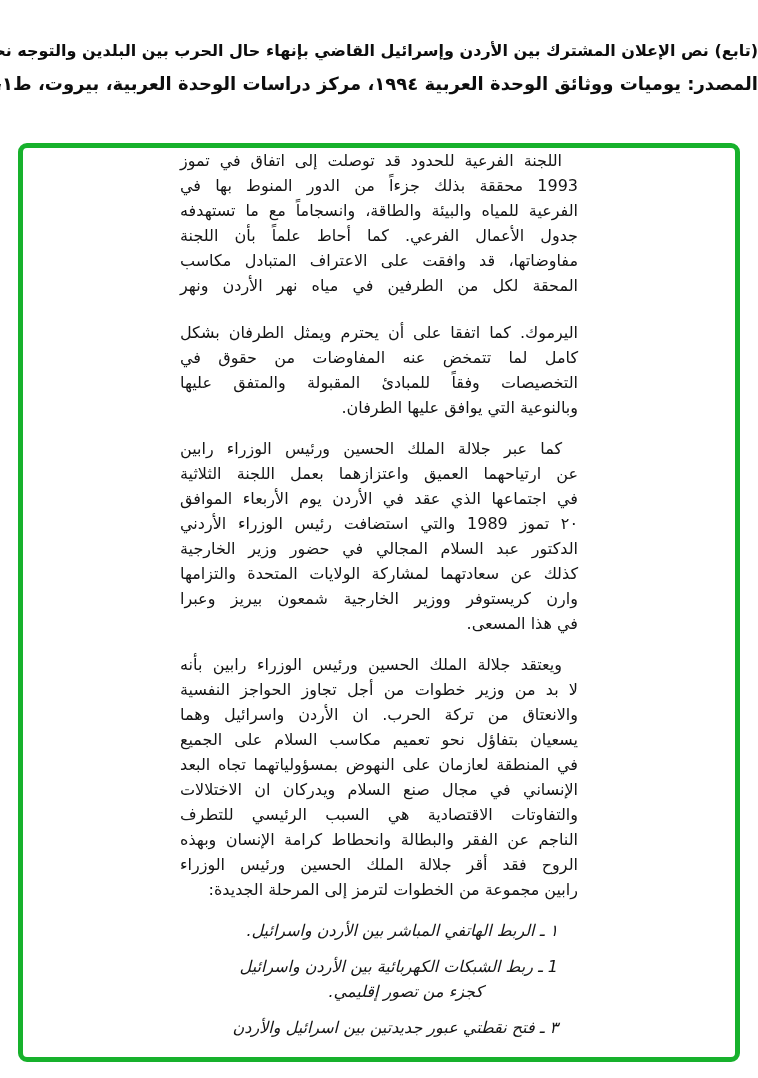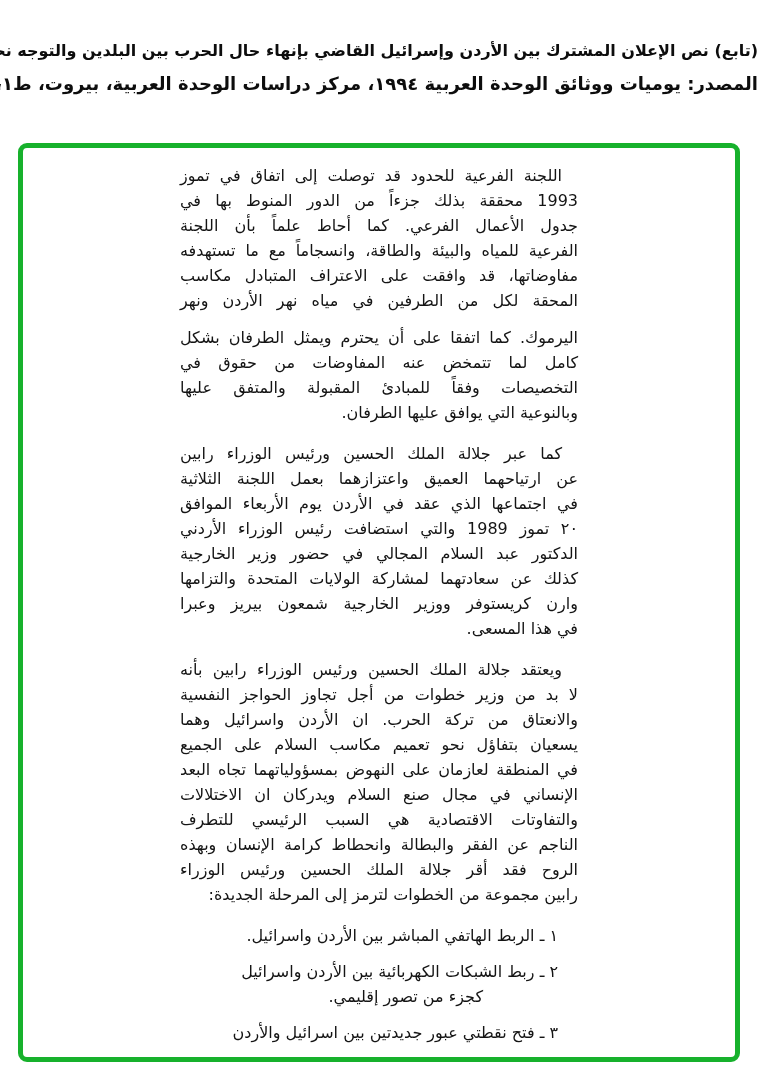--- a/index.html
+++ b/index.html
@@ -51,57 +51,57 @@
     width: 722px;
     height: 919px;
     border: 5px solid #17b12c;
     border-radius: 9px;
     background: #ffffff;
     overflow: hidden;
   }
   .text-column {
     width: 398px;
     margin: 0 auto;
-    padding-top: 15px;
     font-size: 16px;
   }
   .para { margin: 0 0 16px 0; }
   .pline {
     line-height: 25px;
     text-align: justify;
     text-align-last: justify;
   }
   .pline.first { padding-right: 16px; }
   .pline.last  { text-align-last: right; }
-  .pline.gap   { margin-top: 12px; }
+  .pline.gap   { margin-top: 22px; }
   
   .list { margin-top: 2px; }
   .list-item { margin: 11px 20px 0 0; }
   .list-line {
     line-height: 25px;
     text-align: right;
+    font-style: italic;
   }
   .list-line.cont { padding-right: 75px; }
 </style>
 </head>
 <body>
 
 <div class="header">
   <div class="title-line1">(تابع) نص الإعلان المشترك بين الأردن وإسرائيل القاضي بإنهاء حال الحرب بين البلدين والتوجه نحو تطبيع</div>
   <div class="source-line">المصدر: يوميات ووثائق الوحدة العربية ١٩٩٤، مركز دراسات الوحدة العربية، بيروت، ط١، ١٩٩٥، ص ٤٩٢ - ٤٩٤.</div>
 </div>
 
 <div class="frame">
   <div class="text-column">
 
     <div class="para">
       <div class="pline first">اللجنة الفرعية للحدود قد توصلت إلى اتفاق في تموز</div>
       <div class="pline">1993 محققة بذلك جزءاً من الدور المنوط بها في</div>
+      <div class="pline">الفرعية للمياه والبيئة والطاقة، وانسجاماً مع ما تستهدفه</div>
       <div class="pline">جدول الأعمال الفرعي. كما أحاط علماً بأن اللجنة</div>
-      <div class="pline">الفرعية للمياه والبيئة والطاقة، وانسجاماً مع ما تستهدفه</div>
       <div class="pline">مفاوضاتها، قد وافقت على الاعتراف المتبادل مكاسب</div>
       <div class="pline">المحقة لكل من الطرفين في مياه نهر الأردن ونهر</div>
       <div class="pline gap">اليرموك. كما اتفقا على أن يحترم ويمثل الطرفان بشكل</div>
       <div class="pline">كامل لما تتمخض عنه المفاوضات من حقوق في</div>
       <div class="pline">التخصيصات وفقاً للمبادئ المقبولة والمتفق عليها</div>
       <div class="pline last">وبالنوعية التي يوافق عليها الطرفان.</div>
     </div>
 
     <div class="para">
       <div class="pline first">كما عبر جلالة الملك الحسين ورئيس الوزراء رابين</div>
@@ -125,21 +125,21 @@
       <div class="pline">الناجم عن الفقر والبطالة وانحطاط كرامة الإنسان وبهذه</div>
       <div class="pline">الروح فقد أقر جلالة الملك الحسين ورئيس الوزراء</div>
       <div class="pline last">رابين مجموعة من الخطوات لترمز إلى المرحلة الجديدة:</div>
     </div>
 
     <div class="list">
       <div class="list-item">
         <div class="list-line">١ ـ الربط الهاتفي المباشر بين الأردن واسرائيل.</div>
       </div>
       <div class="list-item">
-        <div class="list-line">٢ ـ ربط الشبكات الكهربائية بين الأردن واسرائيل</div>
+        <div class="list-line">1 ـ ربط الشبكات الكهربائية بين الأردن واسرائيل</div>
         <div class="list-line cont">كجزء من تصور إقليمي.</div>
       </div>
       <div class="list-item">
         <div class="list-line">٣ ـ فتح نقطتي عبور جديدتين بين اسرائيل والأردن</div>
       </div>
     </div>
 
   </div>
 </div>
 

